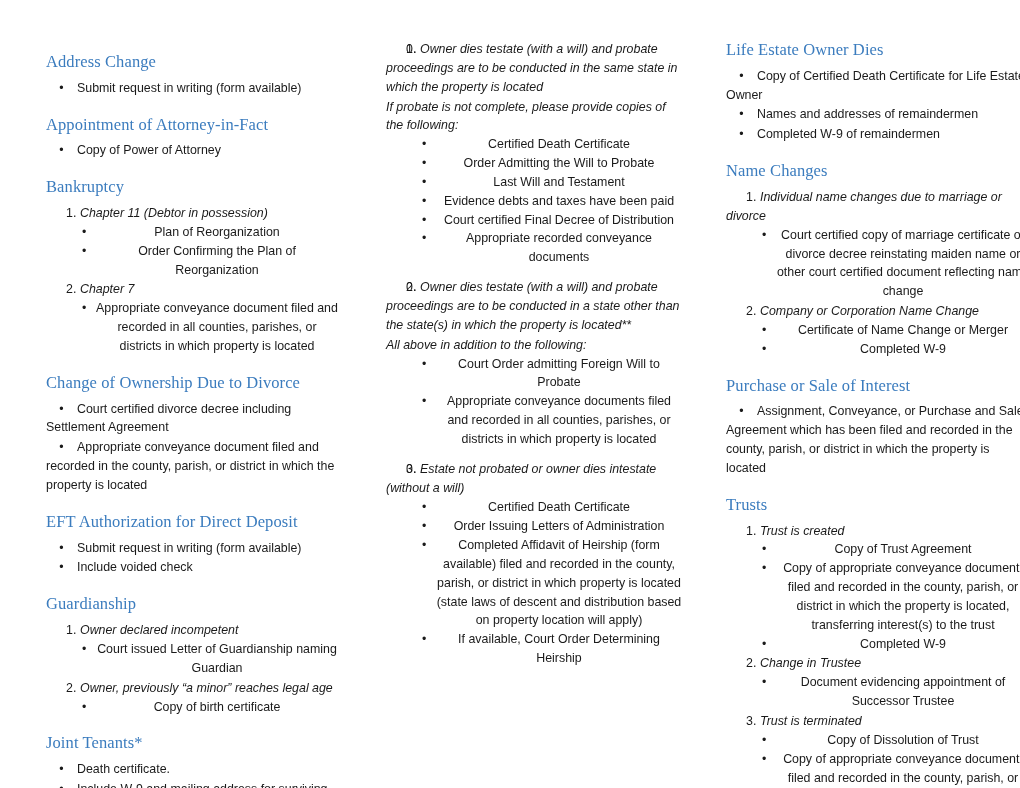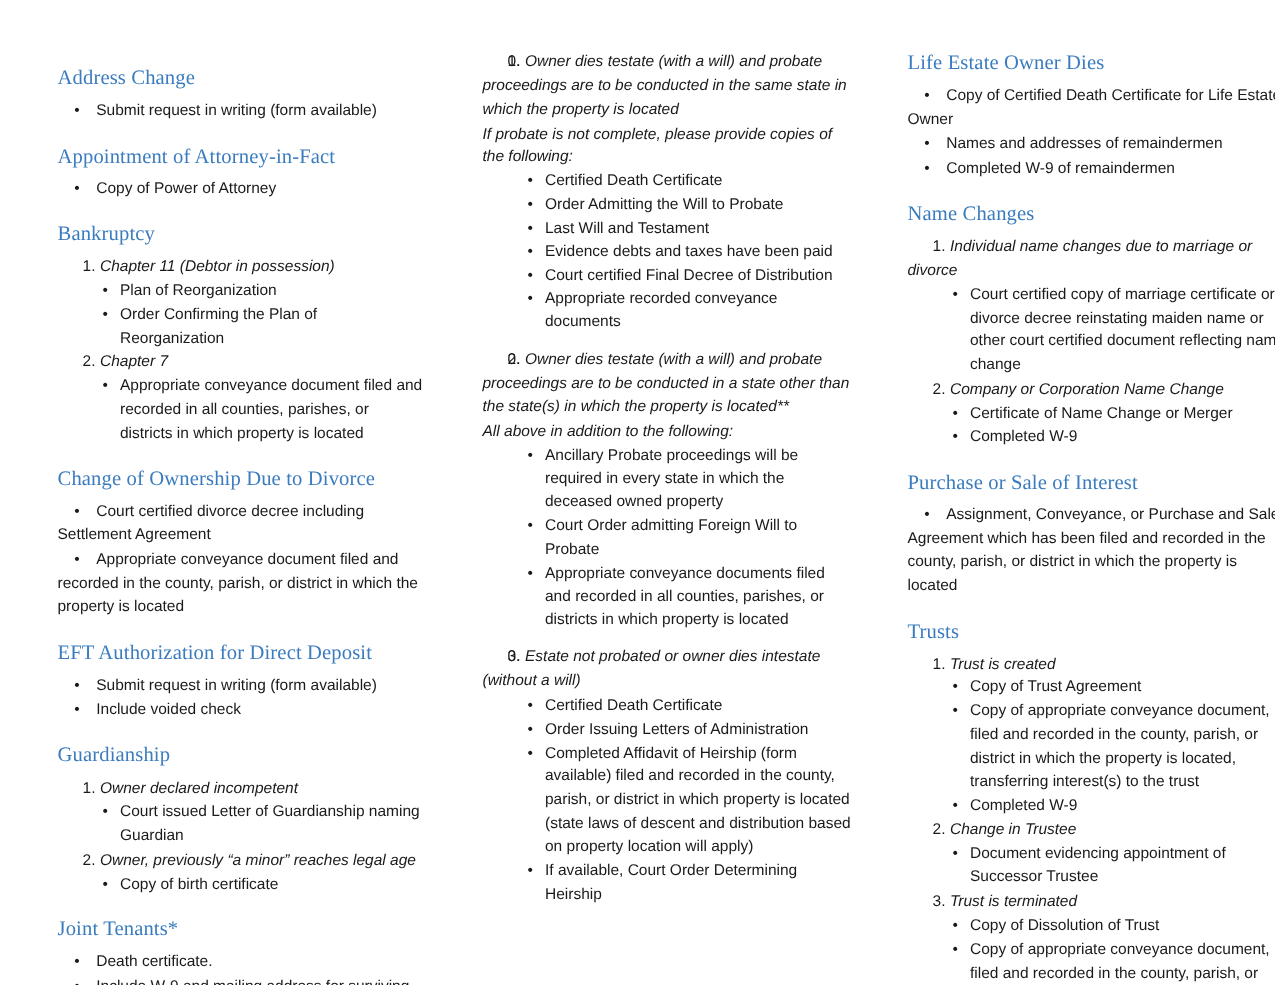--- a/index.html
+++ b/index.html
@@ -116,20 +116,21 @@
   }
   .num1.flushwrap > li.numitem::before {
     left: 20px;
   }
 
   
   .lvl2 {
     margin: 0;
     padding: 0;
     list-style: none;
+    text-align: center;
   }
   .lvl2 > li {
     position: relative;
     font-size: 12.4px;
     line-height: 1.52;
     font-style: normal;
     margin: 0;
     padding: 0 0 0 50px;
   }
   .lvl2 > li::before {
@@ -271,21 +272,20 @@
 
         <ol class="num1 flushwrap" style="counter-reset:none;">
           <li class="numitem" style="counter-increment:none;">
               <span style="position: absolute; left: 20px; top: 0px; font-style: normal; font-size: 12.4px; line-height: 1.52;">2.</span>
             <span class="numtext">Owner dies testate (with a will) and probate proceedings are to be conducted in a state other than the state(s) in which the property is located**</span>
           </li>
         </ol>
 
         <p class="lead noindent spaced">All above in addition to the following:</p>
         <ul class="lvl2">
-          <li>Ancillary Probate proceedings will be required in every state in which the deceased owned property</li>
           <li>Court Order admitting Foreign Will to Probate</li>
           <li>Appropriate conveyance documents filed and recorded in all counties, parishes, or districts in which property is located</li>
         </ul>
 
         <div class="gap-sm"></div>
 
         <ol class="num1 flushwrap" style="counter-reset:none;">
           <li class="numitem" style="counter-increment:none;">
               <span style="position: absolute; left: 20px; top: 0px; font-style: normal; font-size: 12.4px; line-height: 1.52;">3.</span>
             <span class="numtext">Estate not probated or owner dies intestate (without a will)</span>

